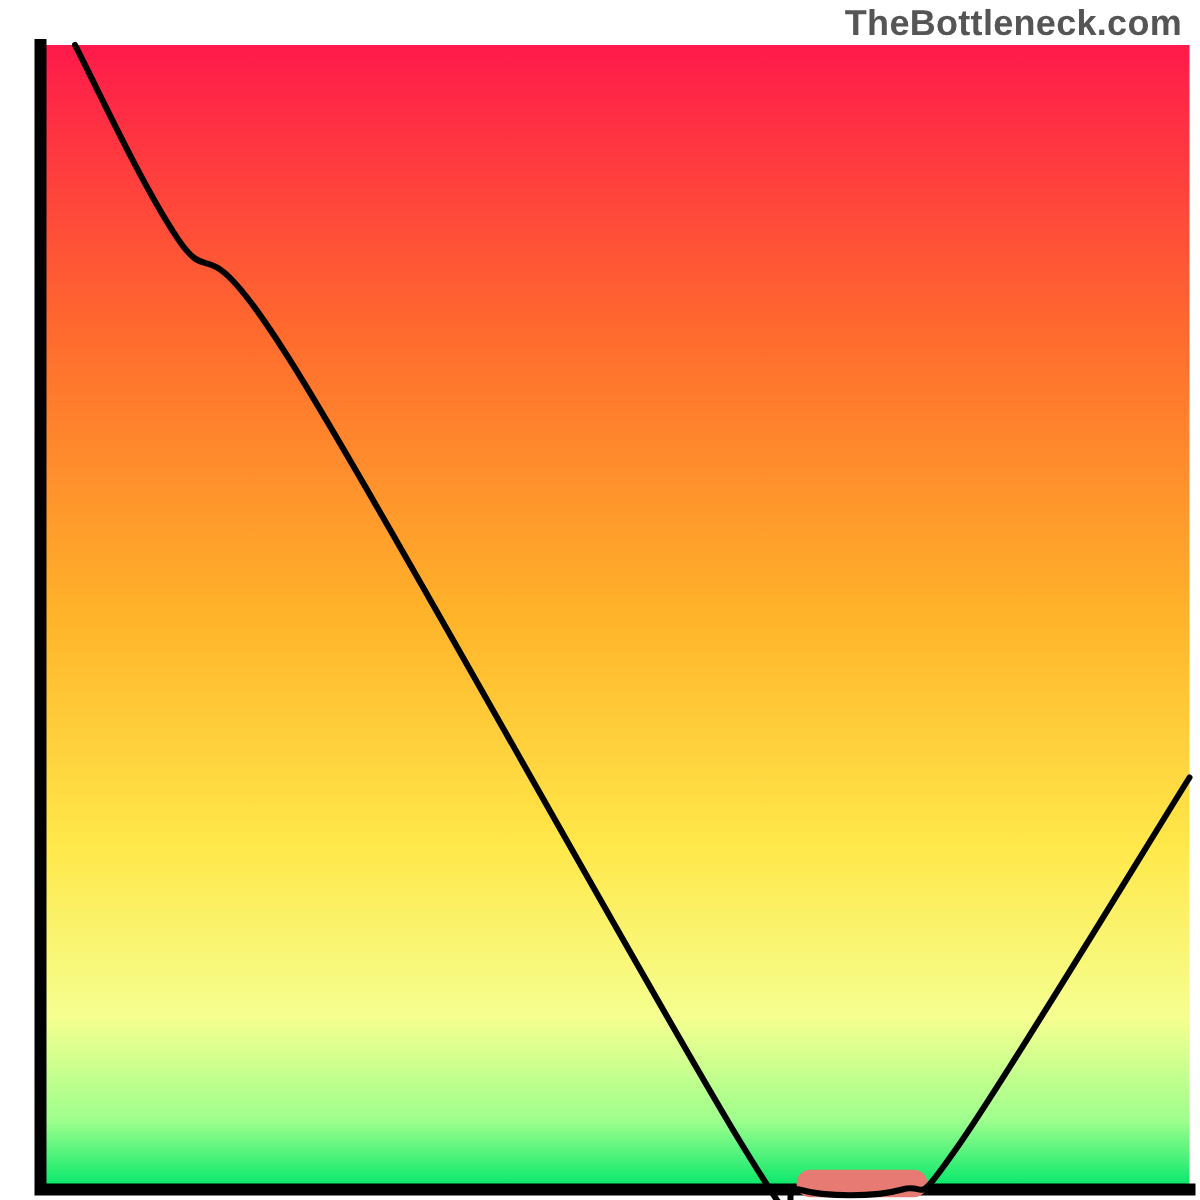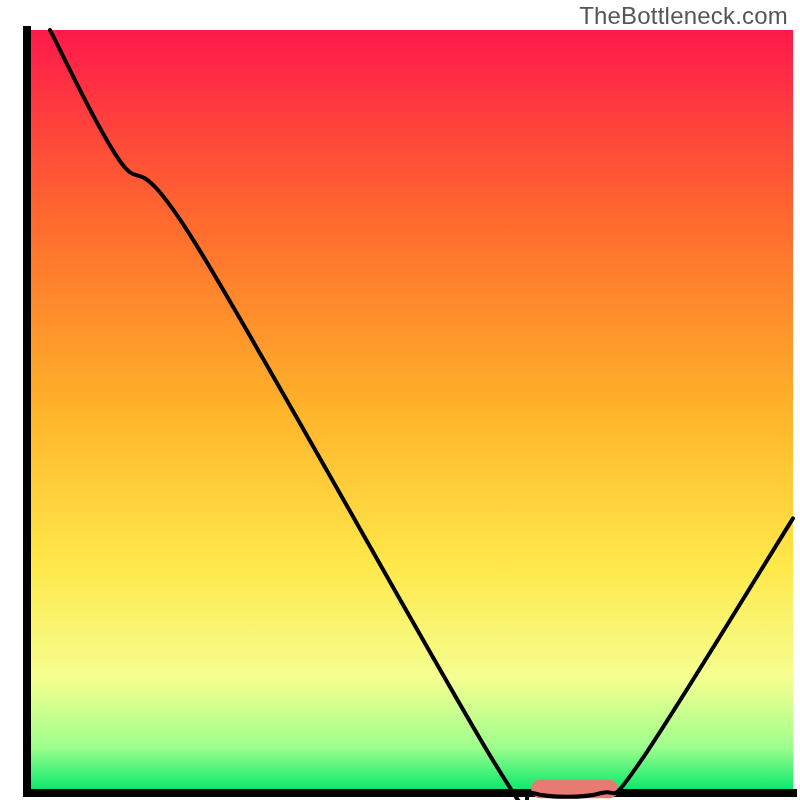--- a/index.html
+++ b/index.html
@@ -15,21 +15,21 @@
     position: relative;
     width: 800px;
     height: 800px;
   }
   .watermark {
     position: absolute;
     top: 2px;
     right: 12px;
     color: #555;
     font-size: 24px;
-    font-weight: 400;
+    font-weight: 700;
     letter-spacing: 0.2px;
     pointer-events: none;
     text-align: right;
   }
   svg {
     position: absolute;
     left: 0;
     top: 0;
   }
 </style>

